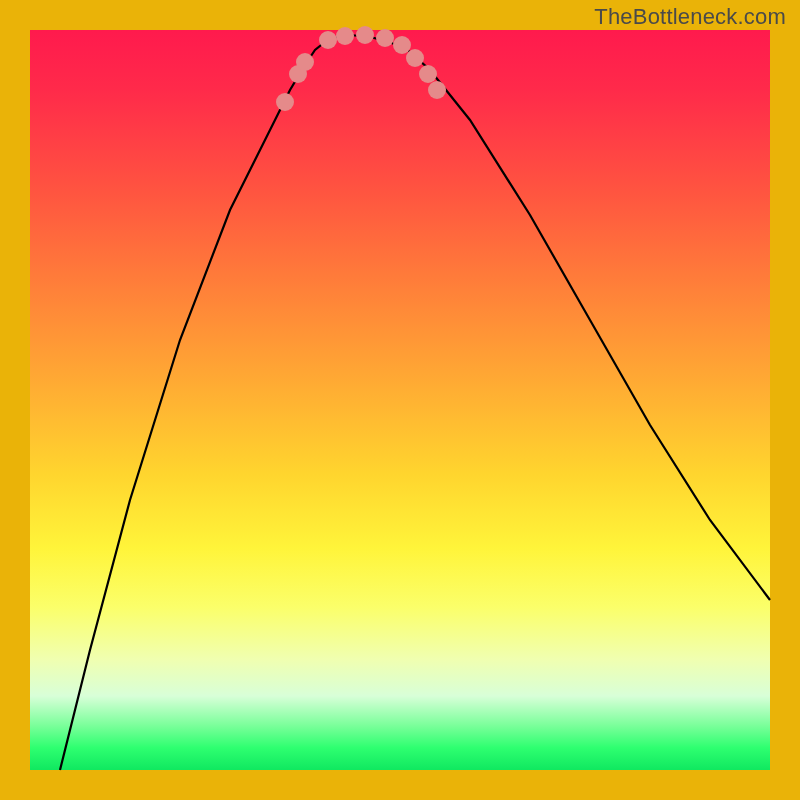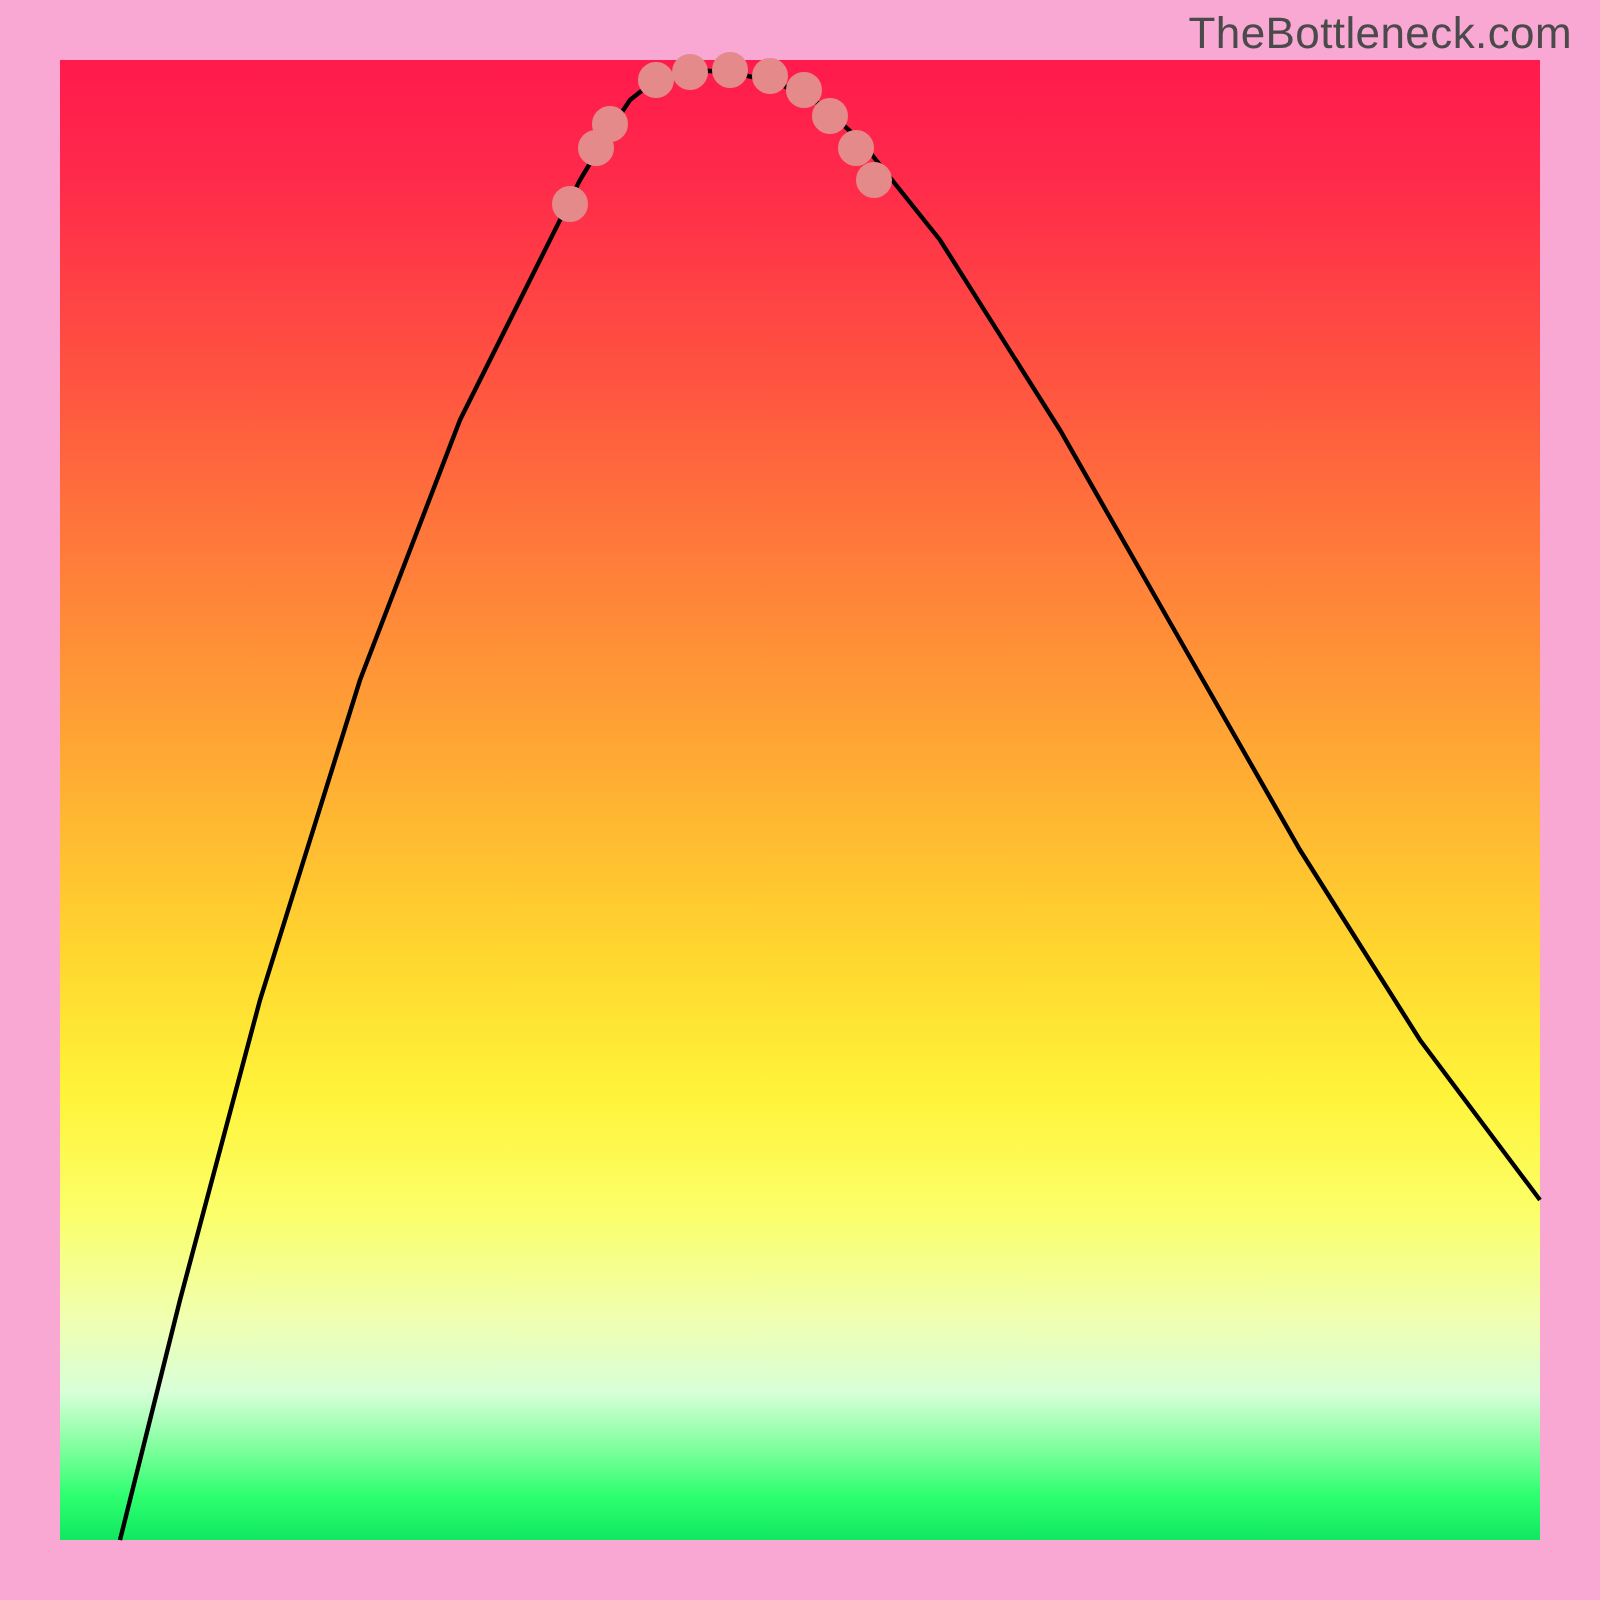--- a/index.html
+++ b/index.html
@@ -10,21 +10,21 @@
     height: 800px;
     overflow: hidden;
     font-family: Arial, sans-serif;
   }
   .frame {
     position: absolute;
     top: 0;
     left: 0;
     width: 800px;
     height: 800px;
-    background: #f9a8d4;
+    background: #eab308;
   }
   .plot-area {
     position: absolute;
     top: 30px;
     left: 30px;
     width: 740px;
     height: 740px;
     background: linear-gradient(to bottom,
       #ff1a4d 0%,
       #ff2a4a 8%,

